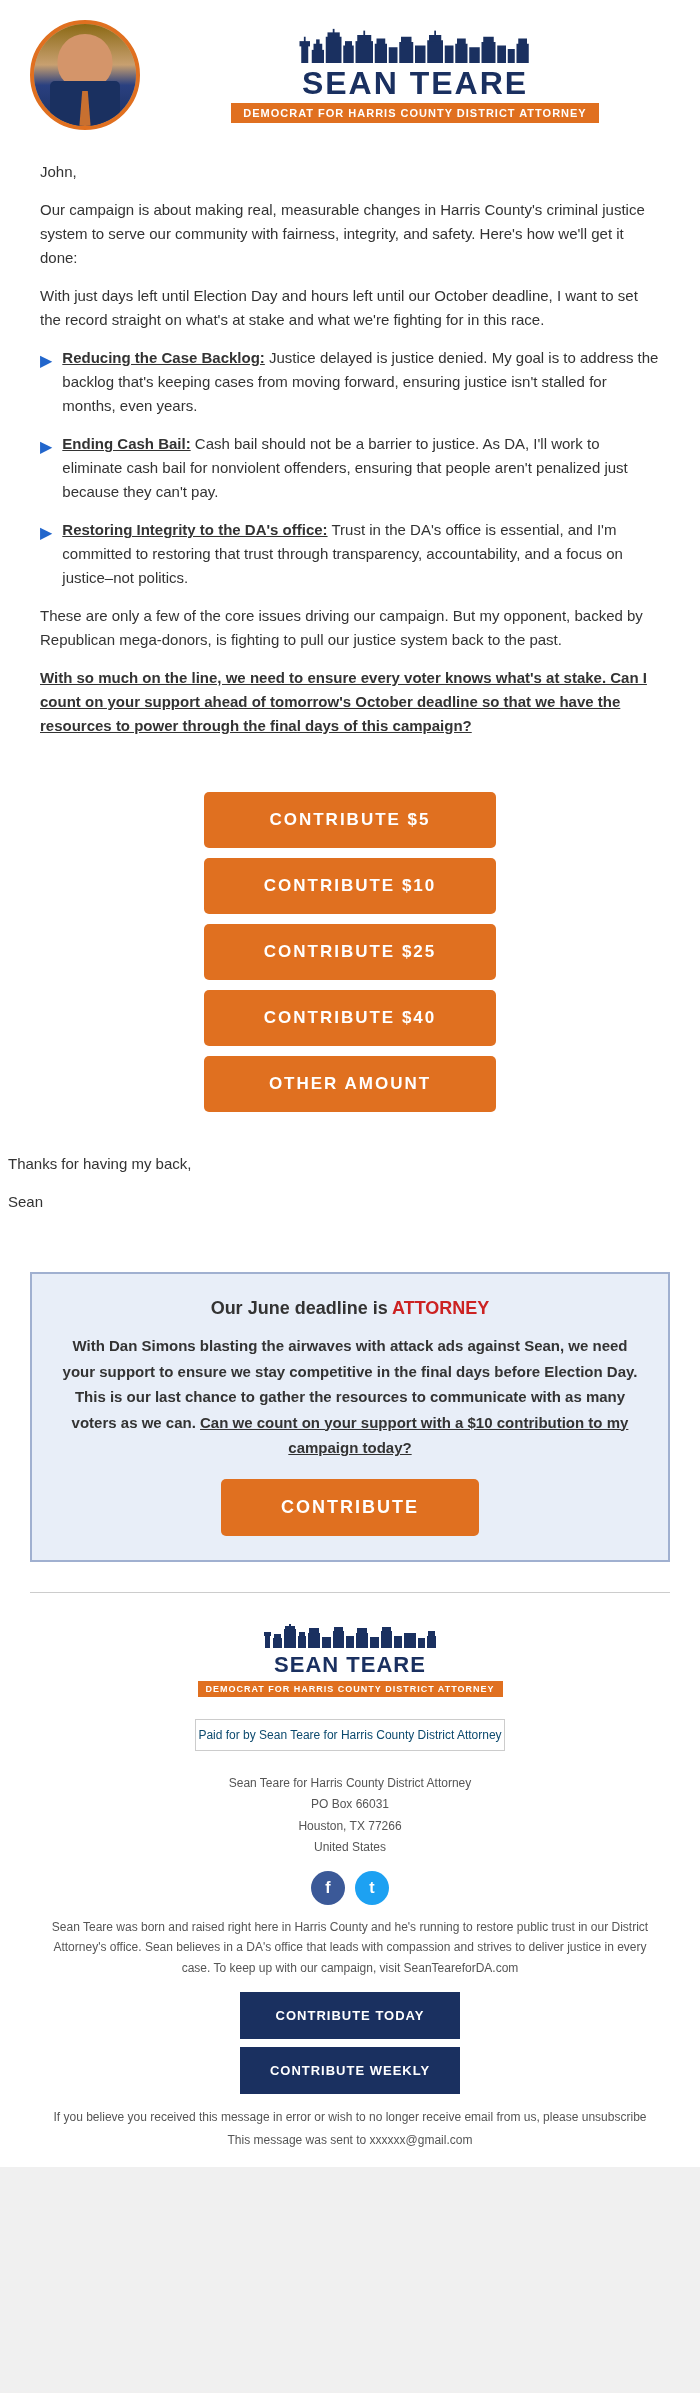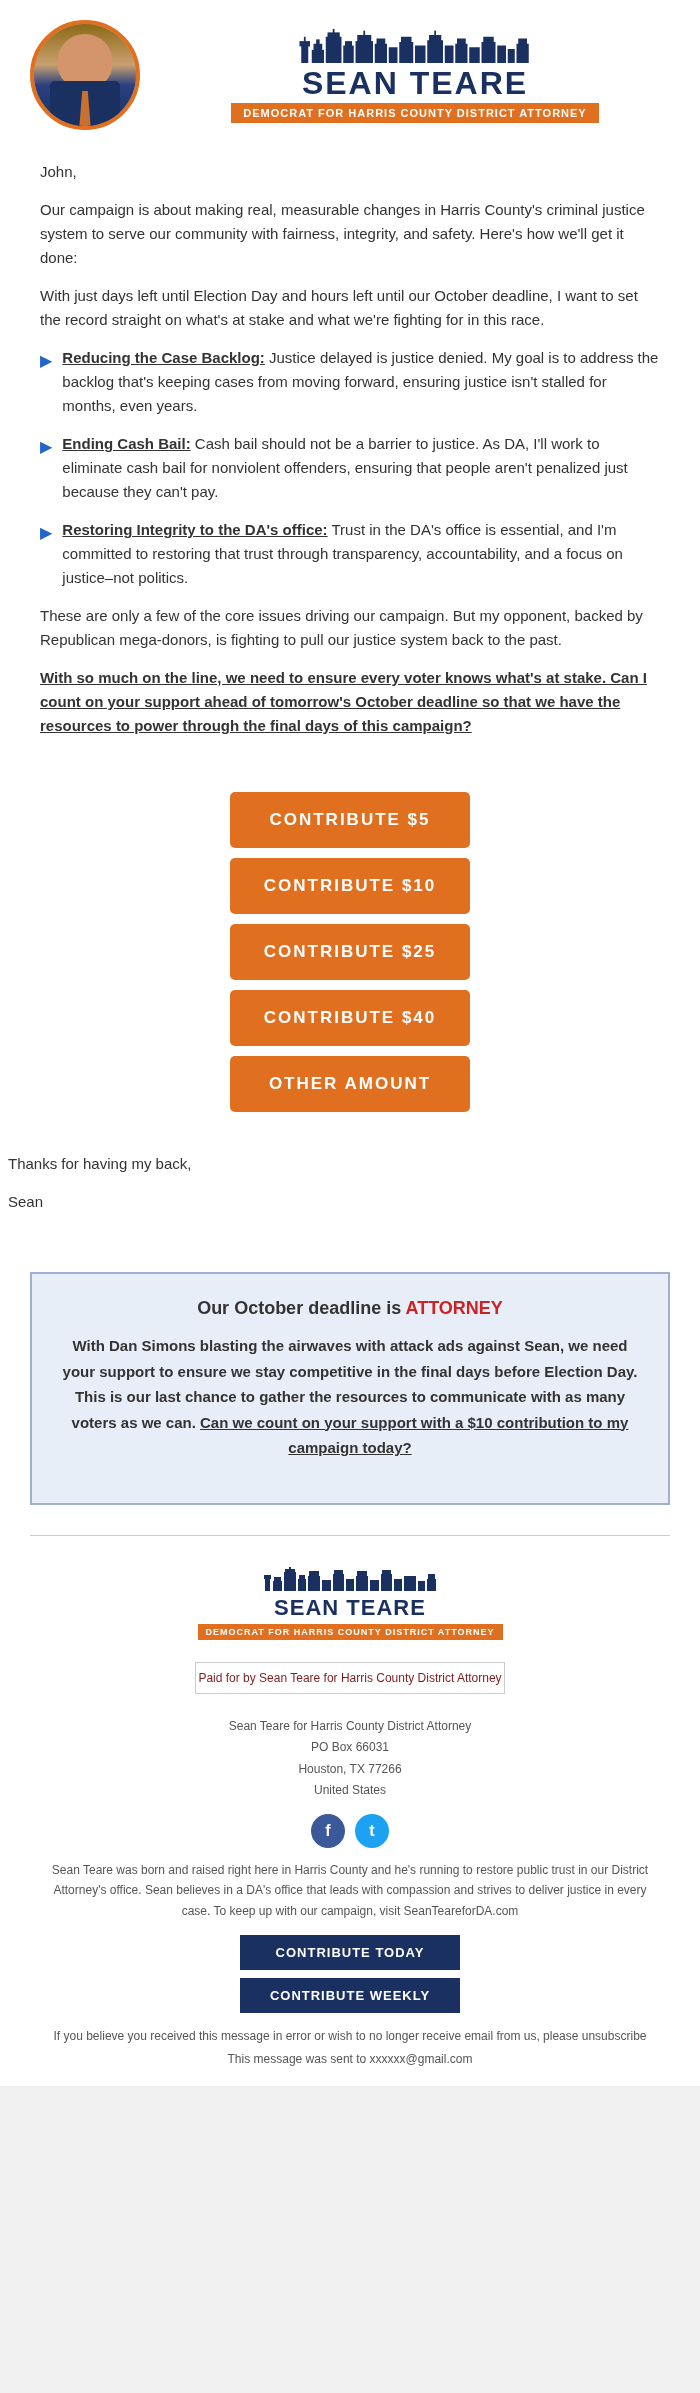--- a/index.html
+++ b/index.html
@@ -144,21 +144,21 @@
     }
     .contribute-btn {
       background: #e07020;
       color: #ffffff;
       font-size: 17px;
       font-weight: 900;
       letter-spacing: 2px;
       border: none;
       border-radius: 5px;
       padding: 18px 0;
-      width: 240px;
+      width: 292px;
       cursor: pointer;
       text-align: center;
       display: block;
       text-decoration: none;
     }
     .sign-off {
       margin-top: 10px;
       margin-bottom: 24px;
       padding-left: 8px;
     }
@@ -229,21 +229,21 @@
       letter-spacing: 1px;
       padding: 3px 8px;
       display: inline-block;
       margin-top: 3px;
     }
     .paid-for-box {
       border: 1px solid #cccccc;
       padding: 8px 2px;
       display: inline-block;
       font-size: 12px;
-      color: #7f1d1d;
+      color: #0c4a6e;
       margin: 12px auto;
       text-align: center;
     }
     .footer-address {
       font-size: 12px;
       color: #555555;
       line-height: 1.8;
       margin: 10px 0;
     }
     .social-icons {
@@ -279,21 +279,21 @@
       gap: 8px;
       margin: 14px 0;
     }
     .footer-btn {
       background: #1a3060;
       color: #ffffff;
       font-size: 13px;
       font-weight: bold;
       letter-spacing: 1px;
       border: none;
-      padding: 10px 0;
+      padding: 16px 0;
       width: 220px;
       cursor: pointer;
       display: block;
       text-align: center;
     }
     .footer-unsub {
       font-size: 12px;
       color: #555555;
       margin-top: 10px;
       line-height: 1.6;
@@ -400,27 +400,28 @@
     <button class="contribute-btn">OTHER AMOUNT</button>
   </div>
 
   <div class="body-content sign-off">
     <p>Thanks for having my back,</p>
     <p>Sean</p>
   </div>
 
   <div class="box-section">
     <div class="box-title">
-      <span>Our October deadline is </span><span class="tomorrow-text">ATTORNEY</span>
+      <span>Our June deadline is </span><span class="tomorrow-text">ATTORNEY</span>
     </div>
     <div class="box-body">
       <strong>
         <span>With Dan Simons blasting the airwaves with attack ads against Sean, we need your support to ensure we stay competitive in the final days before Election Day. This is our last chance to gather the resources to communicate with as many voters as we can. </span><span class="box-link">Can we count on your support with a $10 contribution to my campaign today?</span>
       </strong>
     </div>
+    <button class="box-btn">CONTRIBUTE</button>
   </div>
 
   <hr class="footer-divider">
 
   <div class="footer">
     
     <div class="footer-logo">
       <svg width="180" height="25" viewBox="0 0 180 25" xmlns="http://www.w3.org/2000/svg">
         <rect x="5" y="12" width="5" height="13" fill="#1a3060"></rect>
         <rect x="4" y="9" width="7" height="4" fill="#1a3060"></rect>

